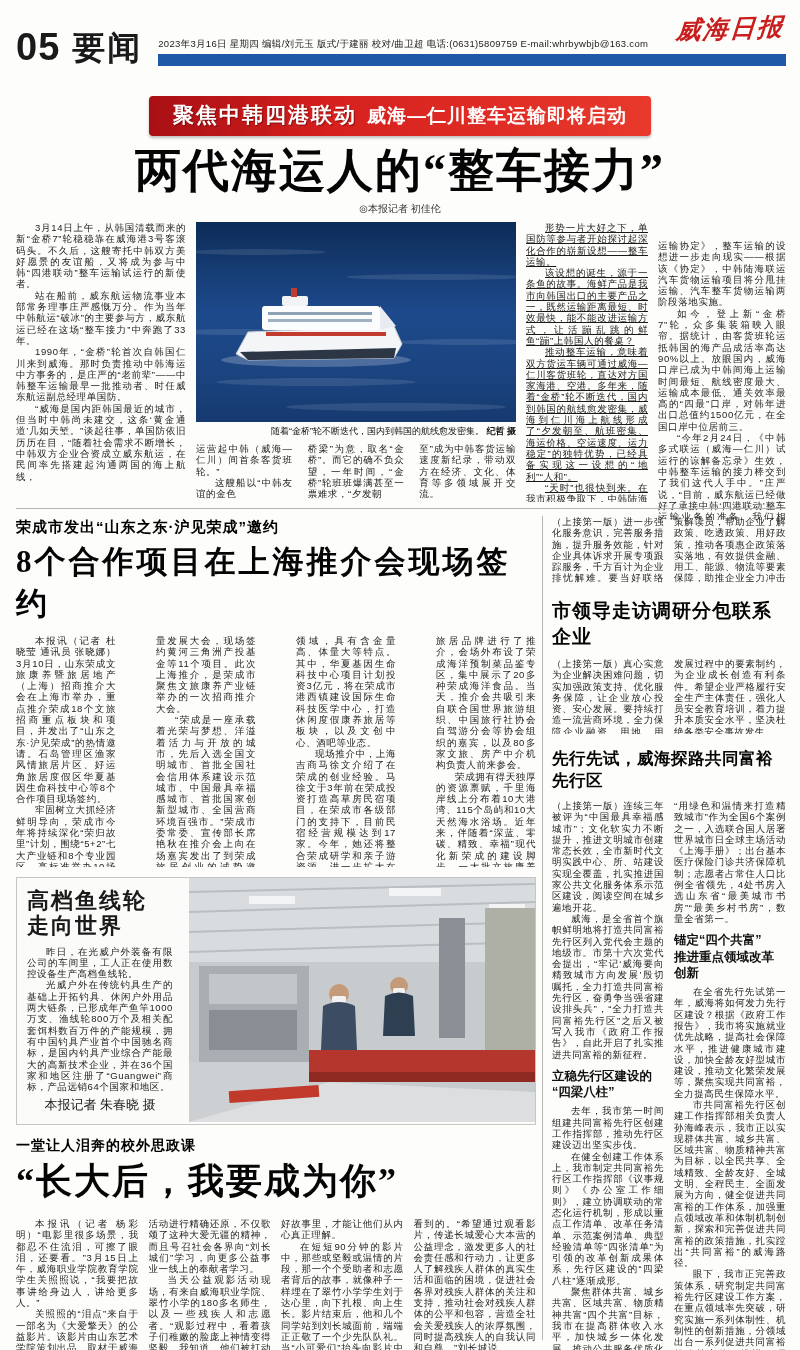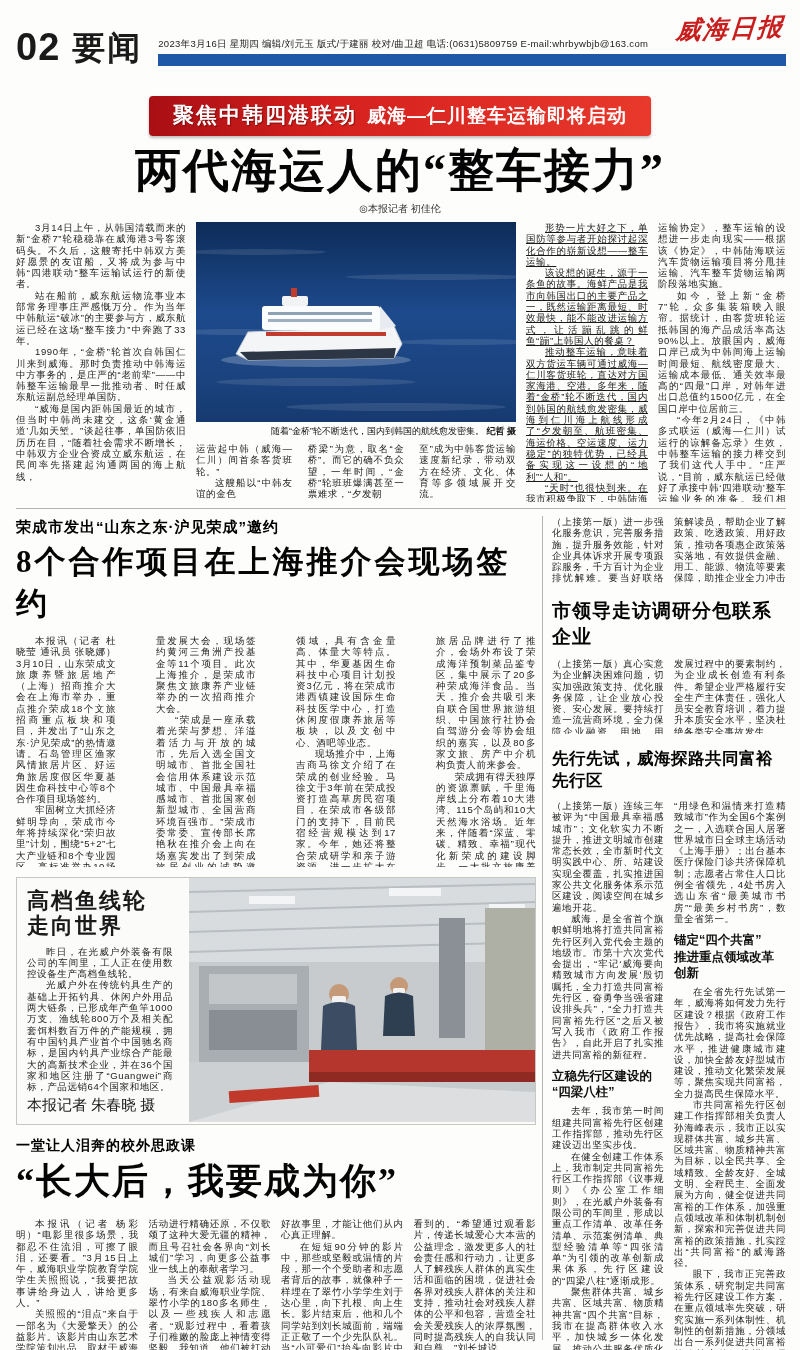--- a/index.html
+++ b/index.html
@@ -26,42 +26,42 @@
            letter-spacing:2px;color:#050505;}
   .lead-by{position:absolute;top:202px;left:0;right:0;text-align:center;font-size:10px;color:#333;}
   .lead-body{position:absolute;top:222px;left:16px;width:770px;height:280px;display:flex;gap:10px;}
   .bp{margin:0;font-size:9.5px;line-height:11.3px;text-align:justify;text-indent:2em;
       letter-spacing:0.6px;color:#222;}
   .noind{text-indent:0;}
   .colx{overflow:hidden;}
   .lead-c1{width:170px;height:280px;}
   .lead-pb{width:320px;}
   .lead-c5{width:122px;height:280px;text-decoration:underline;}
-  .lead-c6{width:128px;height:280px;}
+  .lead-c6{width:128px;height:280px;margin-top:18px;}
   .photo{display:block;width:100%;}
   .photocap{font-size:9px;color:#111;text-align:right;margin-top:3px;}
   .photocap b{font-weight:700;}
   .subrow{display:flex;gap:15px;margin-top:5px;height:56px;overflow:hidden;}
   .subrow .sc{flex:1;overflow:hidden;}
   .rule-h{position:absolute;left:16px;right:14px;top:508px;height:1px;background:#b5b5b0;}
   .rule-v{position:absolute;left:542px;top:516px;height:824px;width:1px;background:#b5b5b0;}
   
   .leftreg{position:absolute;top:518px;left:16px;width:520px;}
   .kicker{font-size:15px;font-weight:900;letter-spacing:1px;color:#000000;}
   .rong-hl{font-family:"Liberation Serif","DejaVu Serif",serif;font-weight:900;font-size:31px;
            letter-spacing:3px;margin:4px 0 10px;color:#050505;}
   .cols4{display:flex;gap:10px;}
   .cols4 .c{flex:1;overflow:hidden;}
   .rong-cols{height:232px;gap:40px;}
   
   .reelband{margin-top:10px;border:1px solid #c6c6c2;display:flex;height:246px;background:#fbfbf9;}
   .reeltxt{width:172px;padding:10px 16px 6px 10px;box-sizing:border-box;display:flex;flex-direction:column;}
   .reel-title{font-family:"Liberation Serif","DejaVu Serif",serif;font-weight:900;font-size:22px;
               line-height:1.15;letter-spacing:2px;margin-bottom:7px;}
-  .reel-credit{font-size:15px;text-align:left;margin-top:4px;color:#222;}
+  .reel-credit{font-size:13px;text-align:center;margin-top:4px;color:#222;}
   .reelphoto{flex:1;}
   
   .pol{margin-top:12px;}
   .pol-hl{font-family:"Liberation Serif","DejaVu Serif",serif;font-weight:900;font-size:36px;
           letter-spacing:2px;margin:2px 0 12px;color:#050505;}
   .pol-cols{height:188px;}
   
   .rail{position:absolute;top:516px;left:552px;width:234px;}
   .railcols{display:flex;gap:10px;}
   .railcols .rc{width:112px;overflow:hidden;}
@@ -72,21 +72,21 @@
   .h66{height:68px;}
   .h76{height:76px;}
   .h580{height:574px;}
 </style>
 </head>
 <body>
 
 <div class="page">
 
   <div class="hdr">
-    <div class="pagenum">02</div>
+    <div class="pagenum">05</div>
     <div class="secname">要闻</div>
     <div class="hdr-mid">
       <div class="dateline">2023年3月16日 星期四  编辑/刘元玉  版式/于建丽  校对/曲卫超  电话:(0631)5809759  E-mail:whrbywbjb@163.com</div>
       <div class="bluebar"></div>
       <div class="masthead">威海日报</div>
     </div>
   </div>
 
   <div class="banner">
     <span class="b1">聚焦中韩四港联动</span><span class="b2">威海—仁川整车运输即将启动</span>
@@ -293,21 +293,21 @@
     <div class="rail-hl rail-hl2">先行先试，威海探路共同富裕先行区</div>
     <div class="railcols h580">
       <div class="rc">
         <p class="bp noind">（上接第一版）连续三年被评为“中国最具幸福感城市”；文化软实力不断提升，推进文明城市创建常态长效，全市新时代文明实践中心、所、站建设实现全覆盖，扎实推进国家公共文化服务体系示范区建设，阅读空间在城乡遍地开花。</p>
         <p class="bp">威海，是全省首个旗帜鲜明地将打造共同富裕先行区列入党代会主题的地级市。市第十六次党代会提出，“牢记‘威海要向精致城市方向发展’殷切嘱托，全力打造共同富裕先行区，奋勇争当强省建设排头兵”，“全力打造共同富裕先行区”之后又被写入我市《政府工作报告》，自此开启了扎实推进共同富裕的新征程。</p>
         <div class="subhead">
           <div>立稳先行区建设的</div>
           <div>“四梁八柱”</div>
         </div>
         <p class="bp">去年，我市第一时间组建共同富裕先行区创建工作指挥部，推动先行区建设迈出坚实步伐。</p>
-        <p class="bp">在健全创建工作体系上，我市制定共同富裕先行区工作指挥部《议事规则》《办公室工作细则》，在光威户外装备有限公司的车间里，形成以重点工作清单、改革任务清单、示范案例清单、典型经验清单等“四张清单”为引领的改革创新成果体系，先行区建设的“四梁八柱”逐渐成形。</p>
+        <p class="bp">在健全创建工作体系上，我市制定共同富裕先行区工作指挥部《议事规则》《办公室工作细则》，建立协调联动的常态化运行机制，形成以重点工作清单、改革任务清单、示范案例清单、典型经验清单等“四张清单”为引领的改革创新成果体系，先行区建设的“四梁八柱”逐渐成形。</p>
         <p class="bp">聚焦群体共富、城乡共富、区域共富、物质精神共富“四个共富”目标，我市在提高群体收入水平，加快城乡一体化发展，推动公共服务优质化均等化，不断增强文化软实力上持续用力。2022年，我市出台保企业用工保重点群体就业“20条”等政策措施，开发公益性岗位1.7万个，安置上岗就业困难群体1.5万人，在5家企业开展技能人才薪酬分配工作试点；全市农村集体经济收入全部超过10万元，农村居民人均可支配收入位居全省第二，打造省级美丽乡村示范村25个，市级美丽乡村示范村100个；国家儿童友好城市、全国青年发展型城市和全国积极应对人口老龄化重点联系城市三个国家级试点城市“三城联创”。</p>
       </div>
       <div class="rc">
         <p class="bp noind">“用绿色和温情来打造精致城市”作为全国6个案例之一，入选联合国人居署世界城市日全球主场活动《上海手册》；出台基本医疗保险门诊共济保障机制；志愿者占常住人口比例全省领先，4处书房入选山东省“最美城市书房”“最美乡村书房”，数量全省第一。</p>
         <div class="subhead">
           <div>锚定“四个共富”</div>
           <div>推进重点领域改革创新</div>
         </div>
         <p class="bp">在全省先行先试第一年，威海将如何发力先行区建设？根据《政府工作报告》，我市将实施就业优先战略，提高社会保障水平，推进健康城市建设，加快全龄友好型城市建设，推动文化繁荣发展等，聚焦实现共同富裕，全力提高民生保障水平。</p>
         <p class="bp">市共同富裕先行区创建工作指挥部相关负责人孙海峰表示，我市正以实现群体共富、城乡共富、区域共富、物质精神共富为目标，以全民共享、全域精致、全龄友好、全城文明、全程民主、全面发展为方向，健全促进共同富裕的工作体系，加强重点领域改革和体制机制创新，探索和完善促进共同富裕的政策措施，扎实蹚出“共同富裕”的威海路径。</p>

